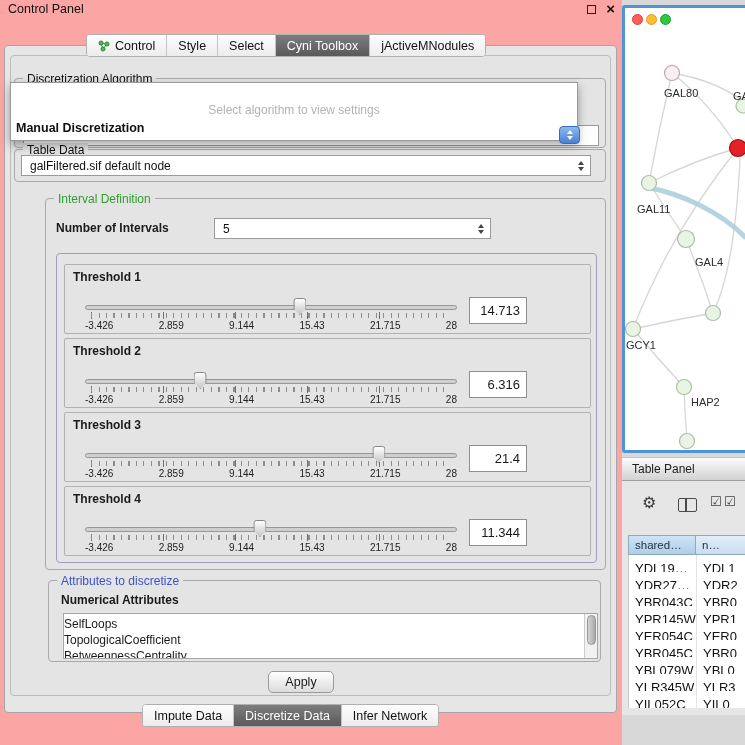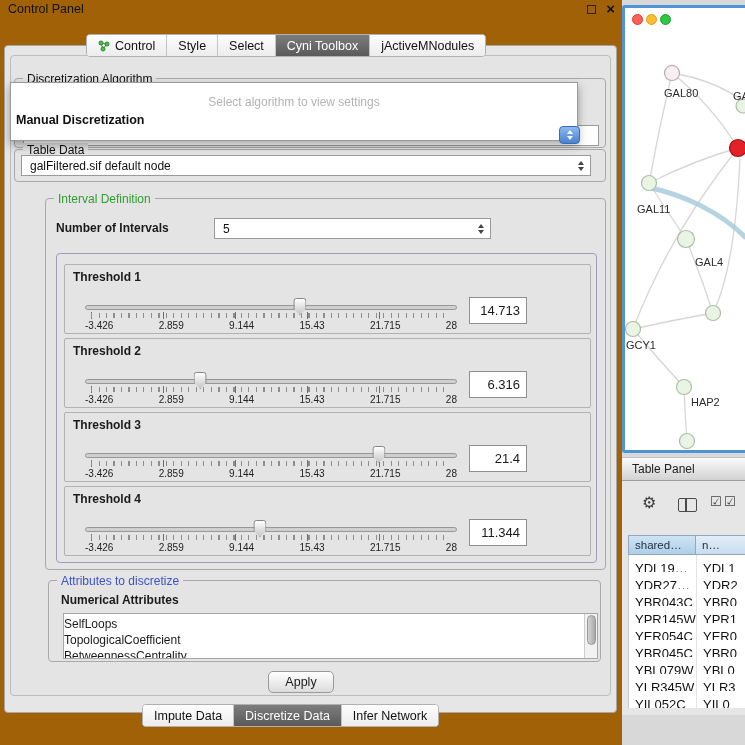--- a/index.html
+++ b/index.html
@@ -1,20 +1,20 @@
 <!DOCTYPE html>
 <html><head>
 <meta charset="utf-8">
 <style>
   *{margin:0;padding:0;box-sizing:border-box}
   html,body{width:745px;height:745px}
   body{position:relative;font-family:"Liberation Sans","DejaVu Sans",sans-serif;background:#d8d8d8;overflow:hidden;font-size:12px;color:#1a1a1a}
 
   
-  .control-panel{position:absolute;left:0;top:0;width:622px;height:745px;background:#a16207}
+  .control-panel{position:absolute;left:0;top:0;width:622px;height:745px;background:#fca5a5}
   .titlebar{position:absolute;top:0;left:0;width:100%;height:19px}
   .titlebar .t{position:absolute;left:8px;top:2px;font-size:12.5px;color:#111}
   .win-float{position:absolute;right:26px;top:5px;width:9px;height:9px;border:1.5px solid #222;cursor:pointer}
   .win-close{position:absolute;right:7px;top:0;font-size:15px;font-weight:bold;color:#111;cursor:pointer}
 
   .panel-frame{position:absolute;left:4px;top:45px;width:613px;height:668px;border:1px solid #a6a6a6;border-radius:4px;background:#e6e6e6}
   .inner-frame{position:absolute;left:10px;top:55px;width:601px;height:641px;border:1px solid #bdbdbd;border-radius:4px;background:#e4e4e4}
 
   .tabbar{position:absolute;display:flex;border:1px solid #b0b0b0;border-radius:4px;overflow:hidden;z-index:5;background:#fff}
   .tabbar .tab{display:flex;align-items:center;gap:5px;padding:0 11px;height:21px;font-size:12.5px;color:#111;background:linear-gradient(#fdfdfd,#ececec);cursor:pointer;white-space:nowrap}
@@ -29,21 +29,21 @@
   .gtitle.blue{color:#3c52c8}
 
   .combo{position:absolute;height:21px;background:#fff;border:1px solid #9a9a9a;border-radius:0;display:flex;align-items:center;cursor:pointer}
   .combo .cv{flex:1;padding-left:8px;font-size:12px;color:#111;white-space:nowrap;overflow:hidden}
   .combo .arrows{width:16px;display:flex;flex-direction:column;align-items:center;gap:2px;padding-right:2px}
   .arr-up{width:0;height:0;border-left:3.5px solid transparent;border-right:3.5px solid transparent;border-bottom:4px solid #444}
   .arr-dn{width:0;height:0;border-left:3.5px solid transparent;border-right:3.5px solid transparent;border-top:4px solid #444}
 
   
   .algo-popup{position:absolute;left:10px;top:82px;width:568px;height:59px;background:#fff;border:1px solid #999;box-shadow:0 4px 9px rgba(0,0,0,.35);z-index:50}
-  .popup-ph{margin-top:12px;text-align:center;color:#b3b3b3;font-size:12px}
+  .popup-ph{margin-top:20px;text-align:center;color:#b3b3b3;font-size:12px}
   .popup-opt{padding:4px 0 0 5px;font-size:12.5px;color:#111;cursor:pointer}
   .popup-opt.b{font-weight:bold}
   .blue-stepper{position:absolute;left:559px;top:126px;width:21px;height:18px;border-radius:4px;background:linear-gradient(#8cb9ef,#4a82cf);border:1px solid #3a6ab2;z-index:60;display:flex;flex-direction:column;align-items:center;justify-content:center;gap:2px;cursor:pointer}
   .warr-up{width:0;height:0;border-left:3px solid transparent;border-right:3px solid transparent;border-bottom:4px solid #fff}
   .warr-dn{width:0;height:0;border-left:3px solid transparent;border-right:3px solid transparent;border-top:4px solid #fff}
 
   
   .th-panel{position:absolute;left:7px;width:527px;height:70px;border:1px solid #b2b2b2;border-radius:2px}
   .th-label{position:absolute;left:8px;top:5px;font-weight:bold;font-size:12px}
   .slider{position:absolute;left:20px;top:24px;width:372px;height:44px;cursor:pointer}

